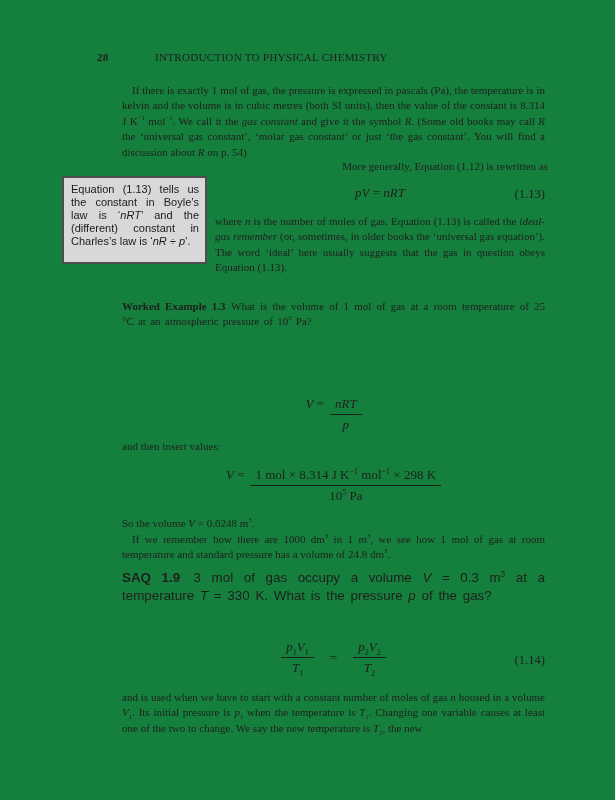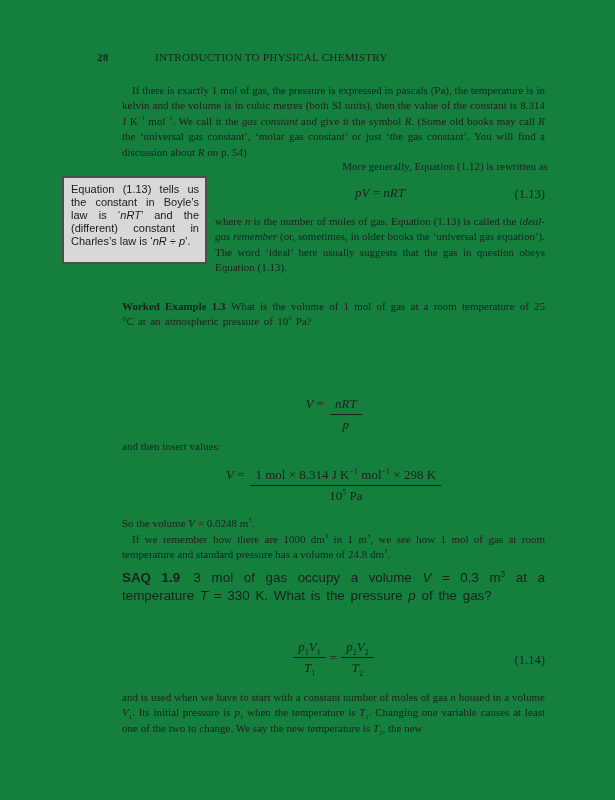--- a/index.html
+++ b/index.html
@@ -43,21 +43,21 @@
     position:absolute;right:0;top:50%;transform:translateY(-50%);
     font-size:12.6px;font-style:normal;
   }
   .eq-inline{white-space:nowrap;}
   .frac{
     display:inline-flex;flex-direction:column;vertical-align:middle;
     text-align:center;margin-left:6px;
   }
   .frac .num{padding:0 5px 2px;border-bottom:1px solid #1e1e1e;}
   .frac .den{padding:2px 5px 0;}
-  .eq114-group{display:inline-flex;align-items:center;}
+  .eq114-group{display:inline-flex;align-items:center;gap:12px;}
   .eq114-group .frac{margin:0 4px;}
   
   .saq{
     font-family:"Liberation Sans", sans-serif;font-size:13.4px;line-height:18px;
     word-spacing:2px;
   }
   
   .pos-para1{top:83px;}
   .pos-more{top:159px;left:228px;width:320px;text-align:right;}
   .pos-eq113{top:185px;left:215px;width:330px;height:18px;}

